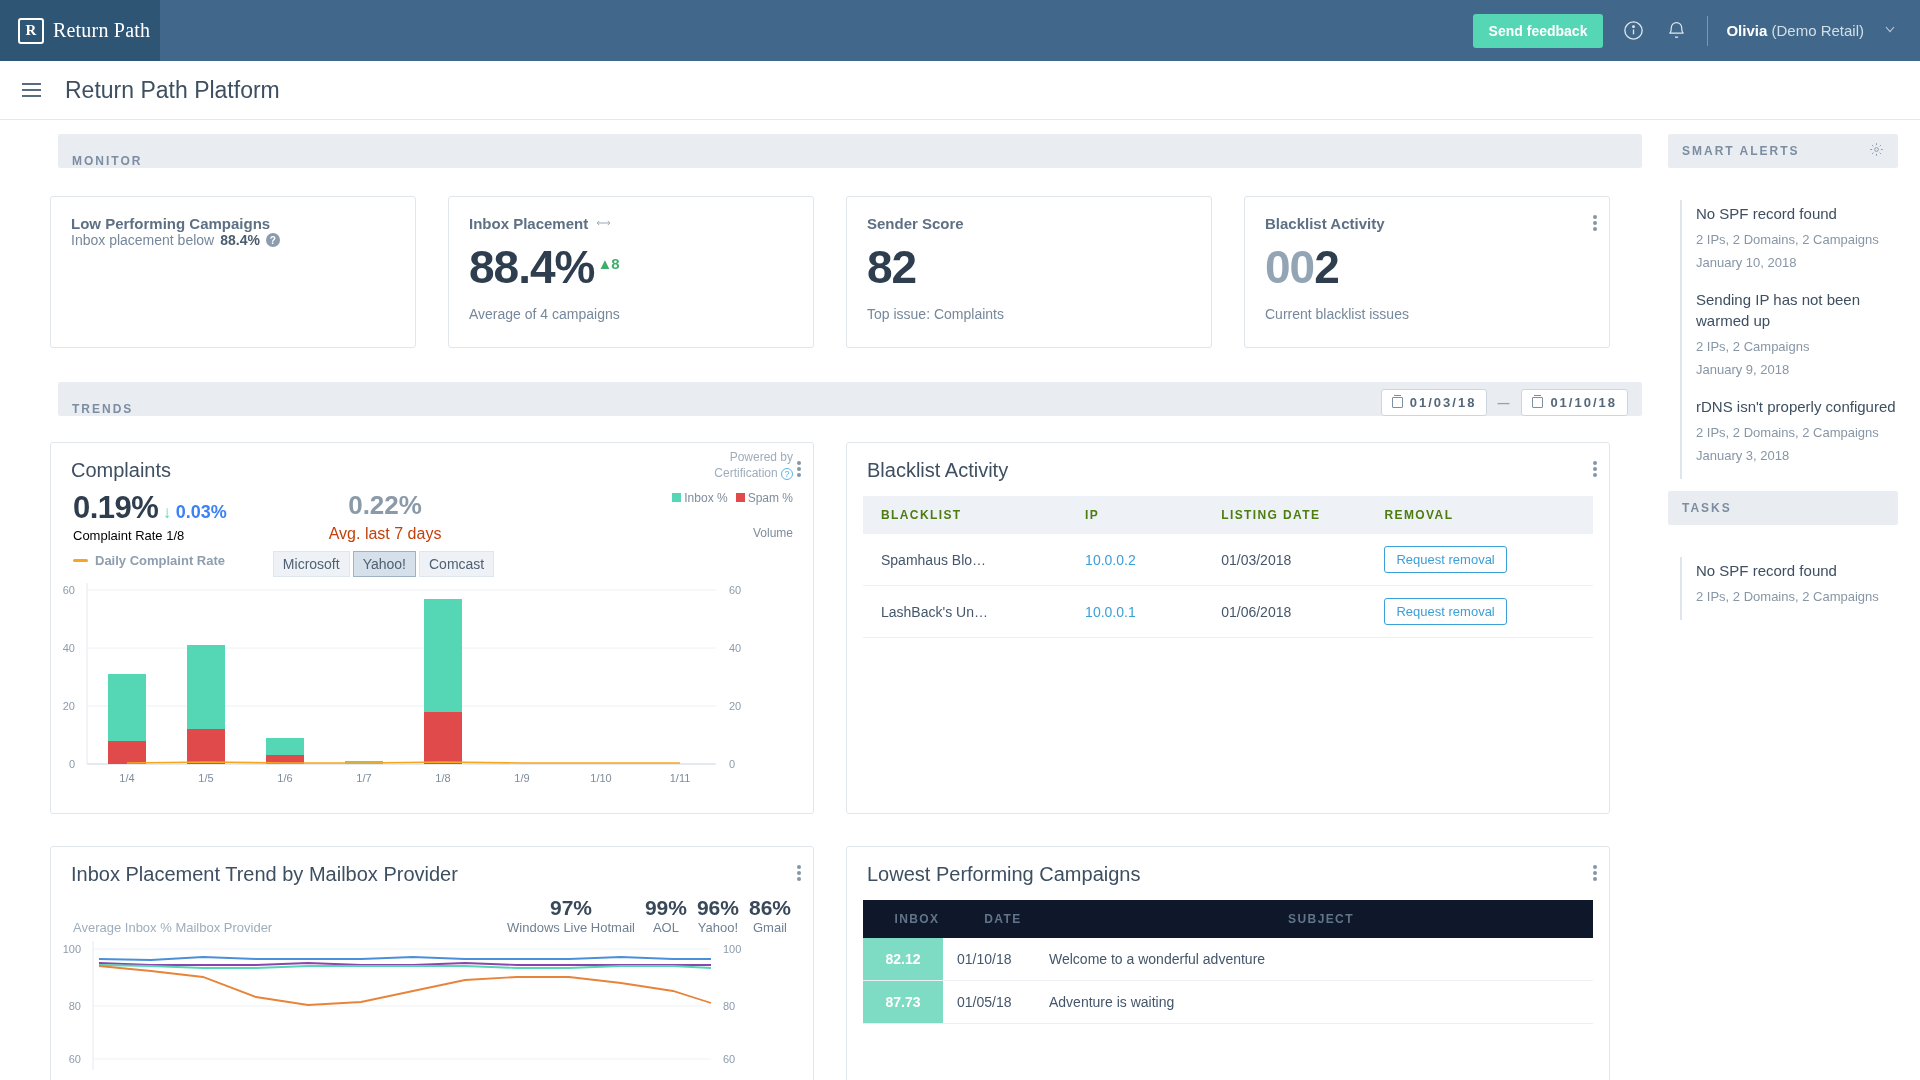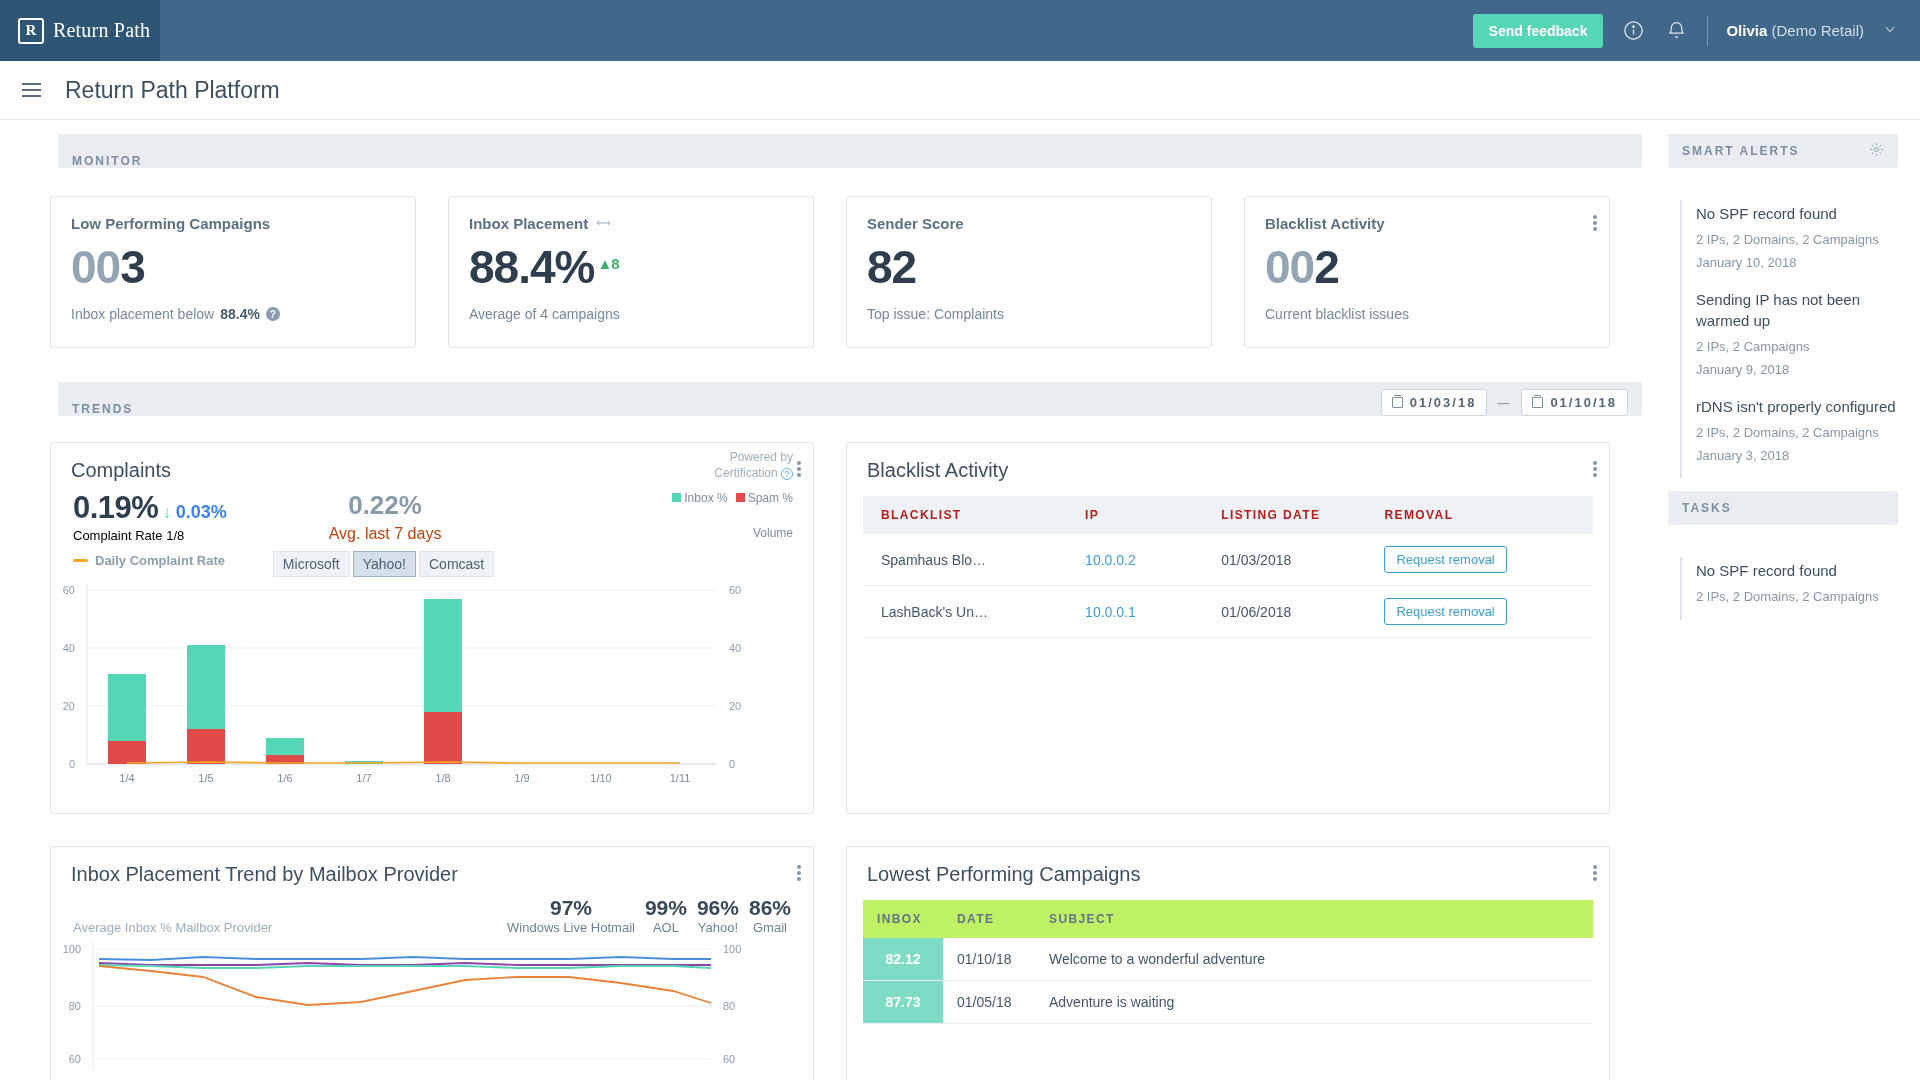--- a/index.html
+++ b/index.html
@@ -128,21 +128,21 @@
   .cert-leg { margin-top: 9px; font-size: 12px; color: #7e8d9c; display:flex; gap:8px; justify-content:flex-end; align-items:center;}
   .sw { width: 9px; height: 9px; display: inline-block; margin-right: 3px;}
   .sw.g { background: #55d6b4; } .sw.r { background: #e04a4a; }
   .vol-l { font-size: 12px; color: #7e8d9c; text-align: right; margin-top: 18px;}
 
   svg.chart { display: block; }
 
   
   .bt-head {
     display: grid; grid-template-columns: 1.5fr 1fr 1.2fr 1.4fr;
-    background: #eef2f6; font-size: 12px; letter-spacing: 1.4px; color: #b91c1c;
+    background: #eef2f6; font-size: 12px; letter-spacing: 1.4px; color: #4d7c0f;
     font-weight: bold; padding: 12px 18px; margin: 10px 16px 0 16px;
   }
   .bt-row {
     display: grid; grid-template-columns: 1.5fr 1fr 1.2fr 1.4fr;
     align-items: center; padding: 12px 18px; margin: 0 16px;
     border-bottom: 1px solid #eceff3; font-size: 14px; color: #44566a;
   }
   .lnk { color: #3b9fd8; cursor: pointer; }
   .btn-out {
     border: 1px solid #3b9fd8; color: #3b9fd8; background: #fff; font-size: 13px;
@@ -152,22 +152,22 @@
   
   .ipt-row { display: flex; align-items: flex-end; padding: 6px 22px 0; gap: 10px;}
   .ipt-cap { font-size: 13px; color: #9fadbb; flex: 1;}
   .ipt-item { text-align: center; }
   .ipt-v { font-size: 21px; font-weight: bold; color: #39495a; }
   .ipt-l { font-size: 13px; color: #6f8093; }
 
   
   .lp-head {
     display: grid; grid-template-columns: 80px 92px 1fr;
-    background: #bef264; font-size: 12px; letter-spacing: 1.4px; color: #62748a;
-    font-weight: bold; padding: 12px 0 12px 14px; margin: 10px 16px 0 16px;
+    background: #0f172a; font-size: 12px; letter-spacing: 1.4px; color: #62748a;
+    font-weight: bold; padding: 12px 0 12px 14px; margin: 10px 16px 0 16px; text-align: center;
   }
   .lp-row {
     display: grid; grid-template-columns: 80px 92px 1fr; align-items: stretch;
     margin: 0 16px; border-bottom: 1px solid #eceff3; font-size: 14px; color: #44566a;
   }
   .lp-score {
     background: #7fdcc4; color: #fff; font-weight: bold; font-size: 14px;
     display: flex; align-items: center; justify-content: center; padding: 13px 0;
   }
   .lp-cell { display:flex; align-items:center; padding-left: 14px; }
@@ -238,21 +238,20 @@
 
     <div class="sec-bar">
       <span>MONITOR</span>
     </div>
 
     <div class="kpi-row">
       <div class="kpi">
         <div class="kpi-title">
             <span>Low Performing Campaigns</span>
           </div>
-        <div class="kpi-value"><span class="dim">00</span><span>3</span></div>
         <div class="kpi-sub">
             <span>Inbox placement below </span>
             <b>88.4%</b>
             <span class="help-dot">?</span>
           </div>
       </div>
 
       <div class="kpi">
         <div class="kpi-title">
             <span>Inbox Placement</span>

